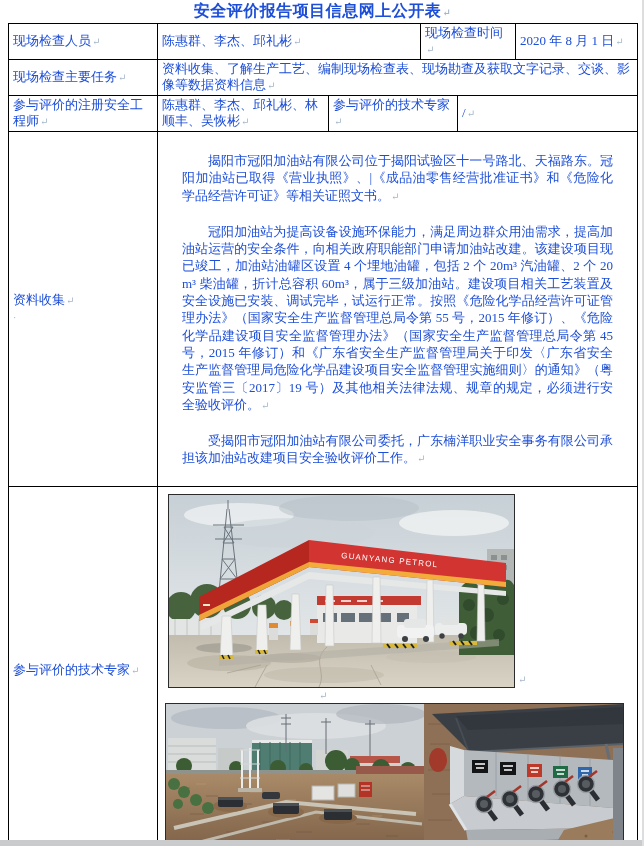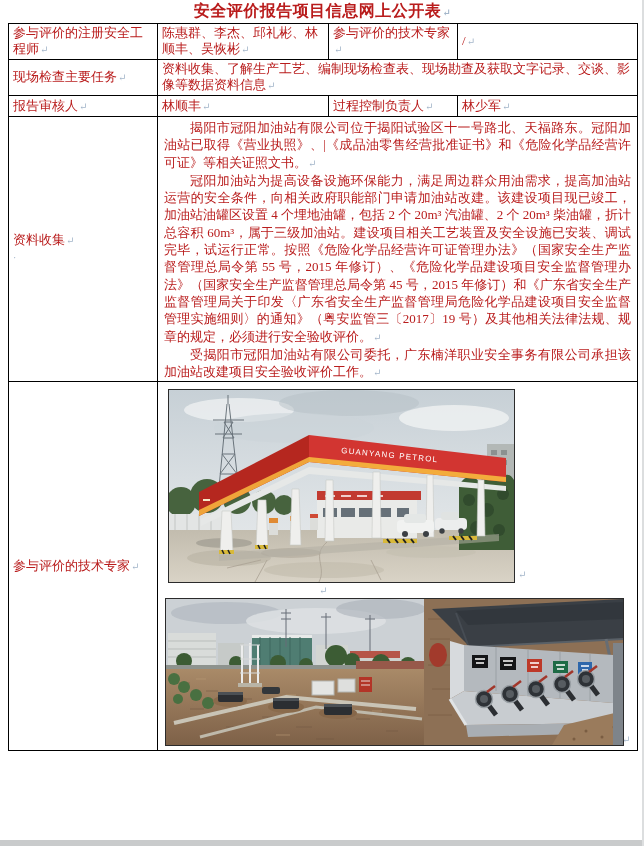--- a/index.html
+++ b/index.html
@@ -1,38 +1,38 @@
 <!DOCTYPE html>
 <html><head>
 <meta charset="utf-8">
 <style>
   html,body { margin:0; padding:0; background:#ffffff; }
   .page {
     position:relative; width:644px; height:846px; overflow:hidden;
-    background:#ffffff; color:#b91c1c;
+    background:#ffffff; color:#1d4ed8;
     font-family:"Liberation Serif","DejaVu Serif",serif;
   }
   .doc-title {
     position:absolute; top:0; left:8px; width:629px; height:22px;
     text-align:center; font-size:16px; font-weight:bold; line-height:22px;
     letter-spacing:0.5px;
   }
   table.form {
     position:absolute; top:23px; left:8px; width:629px;
     border-collapse:collapse; table-layout:fixed;
   }
   table.form td {
     border:1px solid #000; font-size:13px; line-height:16px;
     padding:1px 4px; overflow:hidden; word-break:break-all;
     vertical-align:middle;
   }
   .pm::after { content:"↵"; color:#a4b6ca; font-size:10px; margin-left:1px; }
   .dot::after { content:"·"; color:#9fb0c5; font-size:10px; }
   .intro-cell { vertical-align:top !important; padding:2px 6px 0 6px !important; }
-  .intro-cell p { margin:0; text-indent:2em; text-align:justify; line-height:17.3px; }
+  .intro-cell p { margin:18px; text-indent:2em; text-align:justify; line-height:17.3px; }
   .photos-cell { position:relative; padding:0 !important; }
   .photo { position:absolute; border:1px solid #2b2b2b; background:#dfe3e5; }
   .photo svg { display:block; width:100%; height:100%; }
   .mark { position:absolute; font-size:10px; color:#9fb0c5; }
   .edge-bottom { position:absolute; left:0; bottom:0; width:644px; height:6px; background:#c9cbcc; }
   .edge-right { position:absolute; right:0; top:0; width:2px; height:846px; background:#dcdedf; }
 </style>
 </head>
 <body>
 
@@ -45,35 +45,35 @@
   <table class="form">
     <colgroup>
       <col style="width:149px">
         <col style="width:171px">
         <col style="width:92px">
       <col style="width:37px">
         <col style="width:58px">
         <col style="width:122px">
     </colgroup>
     <tbody>
+    <tr style="height:21px">
+      <td><span class="pm">现场检查人员</span></td>
+      <td colspan="2"><span class="pm">陈惠群、李杰、邱礼彬</span></td>
+      <td colspan="2"><span class="pm">现场检查时间</span></td>
+      <td><span class="pm">2020 年 8 月 1 日</span></td>
+    </tr>
+    <tr style="height:35px">
+      <td><span class="pm">现场检查主要任务</span></td>
+      <td colspan="5"><span class="pm">资料收集、了解生产工艺、编制现场检查表、现场勘查及获取文字记录、交谈、影像等数据资料信息</span></td>
+    </tr>
     <tr style="height:35px">
       <td><span class="pm">参与评价的注册安全工程师</span></td>
       <td><span class="pm">陈惠群、李杰、邱礼彬、林顺丰、吴恢彬</span></td>
       <td colspan="2"><span class="pm">参与评价的技术专家</span></td>
       <td colspan="2"><span class="pm">/</span></td>
-    </tr>
-    <tr style="height:35px">
-      <td><span class="pm">现场检查主要任务</span></td>
-      <td colspan="5"><span class="pm">资料收集、了解生产工艺、编制现场检查表、现场勘查及获取文字记录、交谈、影像等数据资料信息</span></td>
-    </tr>
-    <tr style="height:21px">
-      <td><span class="pm">报告审核人</span></td>
-      <td><span class="pm">林顺丰</span></td>
-      <td colspan="2"><span class="pm">过程控制负责人</span></td>
-      <td colspan="2"><span class="pm">林少军</span></td>
     </tr>
     <tr style="height:261px">
       <td>
         <span class="pm">资料收集</span><br>
         <span class="dot"></span>
       </td>
       <td colspan="5" class="intro-cell">
         <p><span class="pm">揭阳市冠阳加油站有限公司位于揭阳试验区十一号路北、天福路东。冠阳加油站已取得《营业执照》、|《成品油零售经营批准证书》和《危险化学品经营许可证》等相关证照文书。</span></p>
         <p><span class="pm">冠阳加油站为提高设备设施环保能力，满足周边群众用油需求，提高加油站运营的安全条件，向相关政府职能部门申请加油站改建。该建设项目现已竣工，加油站油罐区设置 4 个埋地油罐，包括 2 个 20m³ 汽油罐、2 个 20m³ 柴油罐，折计总容积 60m³，属于三级加油站。建设项目相关工艺装置及安全设施已安装、调试完毕，试运行正常。按照《危险化学品经营许可证管理办法》（国家安全生产监督管理总局令第 55 号，2015 年修订）、《危险化学品建设项目安全监督管理办法》（国家安全生产监督管理总局令第 45 号，2015 年修订）和《广东省安全生产监督管理局关于印发〈广东省安全生产监督管理局危险化学品建设项目安全监督管理实施细则〉的通知》（粤安监管三〔2017〕19 号）及其他相关法律法规、规章的规定，必须进行安全验收评价。</span></p>
         <p><span class="pm">受揭阳市冠阳加油站有限公司委托，广东楠洋职业安全事务有限公司承担该加油站改建项目安全验收评价工作。</span></p>

